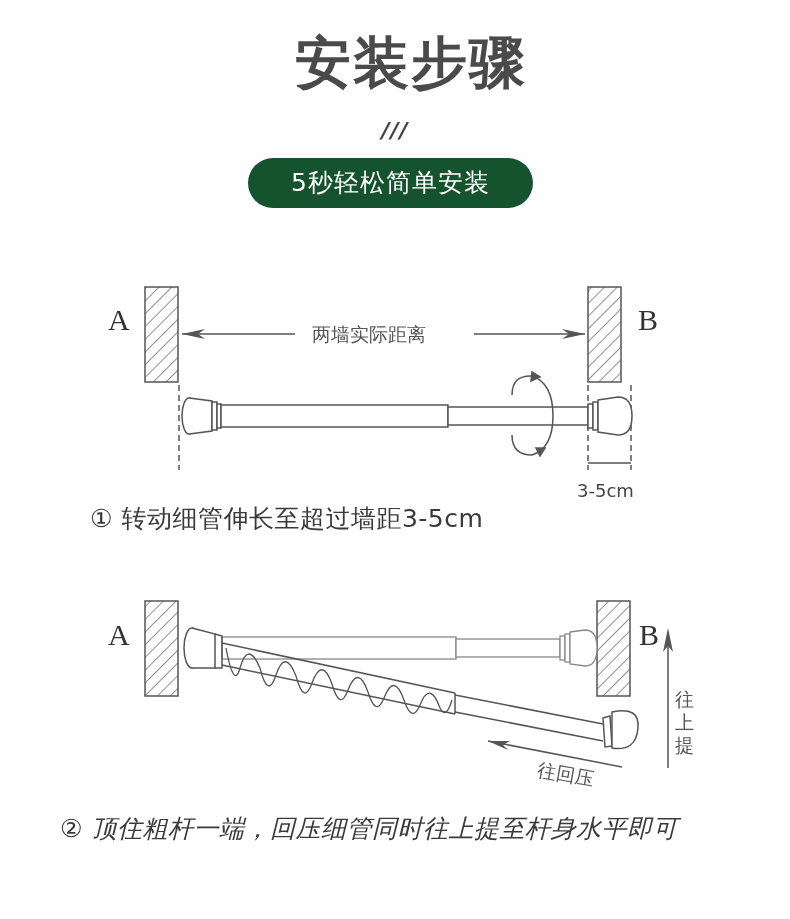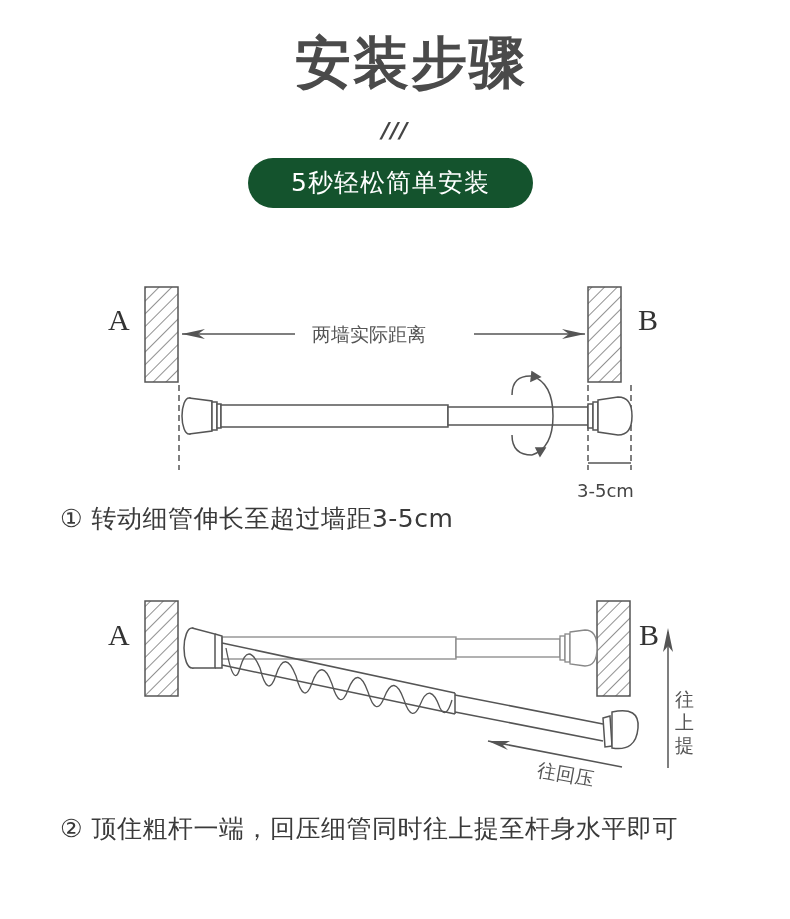--- a/index.html
+++ b/index.html
@@ -4,22 +4,22 @@
 <style>
   html,body{margin:0;padding:0;background:#ffffff;}
   body{width:790px;height:919px;position:relative;overflow:hidden;font-family:"DejaVu Sans","Liberation Sans",sans-serif;color:#3a3a3a;}
   .title{position:absolute;left:16px;top:28px;width:790px;text-align:center;font-size:56px;font-weight:bold;color:#4a4a4a;letter-spacing:2px;line-height:70px;}
   .slashes{position:absolute;left:0;top:118px;width:790px;text-align:center;font-size:22px;font-weight:bold;color:#444;font-style:italic;letter-spacing:1px;}
   .pill{position:absolute;left:248px;top:158px;width:285px;height:50px;border-radius:25px;background:#14532d;color:#fff;font-size:25px;text-align:center;line-height:50px;letter-spacing:1px;}
   .diagram{position:absolute;left:0;width:790px;}
   .d1{top:270px;height:230px;}
   .d2{top:585px;height:215px;}
   .step{position:absolute;left:60px;font-size:25px;color:#3a3a3a;letter-spacing:0.5px;line-height:34px;}
-  .s1{top:502px;}
-  .s2{top:812px;}
+  .s1{top:502px;margin-left:30px;}
+  .s2{top:812px;font-style:italic;}
   .lbl{font-family:"Liberation Serif","DejaVu Serif",serif;}
   .cn{font-family:"DejaVu Sans",sans-serif;}
 </style>
 </head>
 <body>
 
 <div class="title">安装步骤</div>
 <div class="slashes">///</div>
 <div class="pill">5秒轻松简单安装</div>
 

